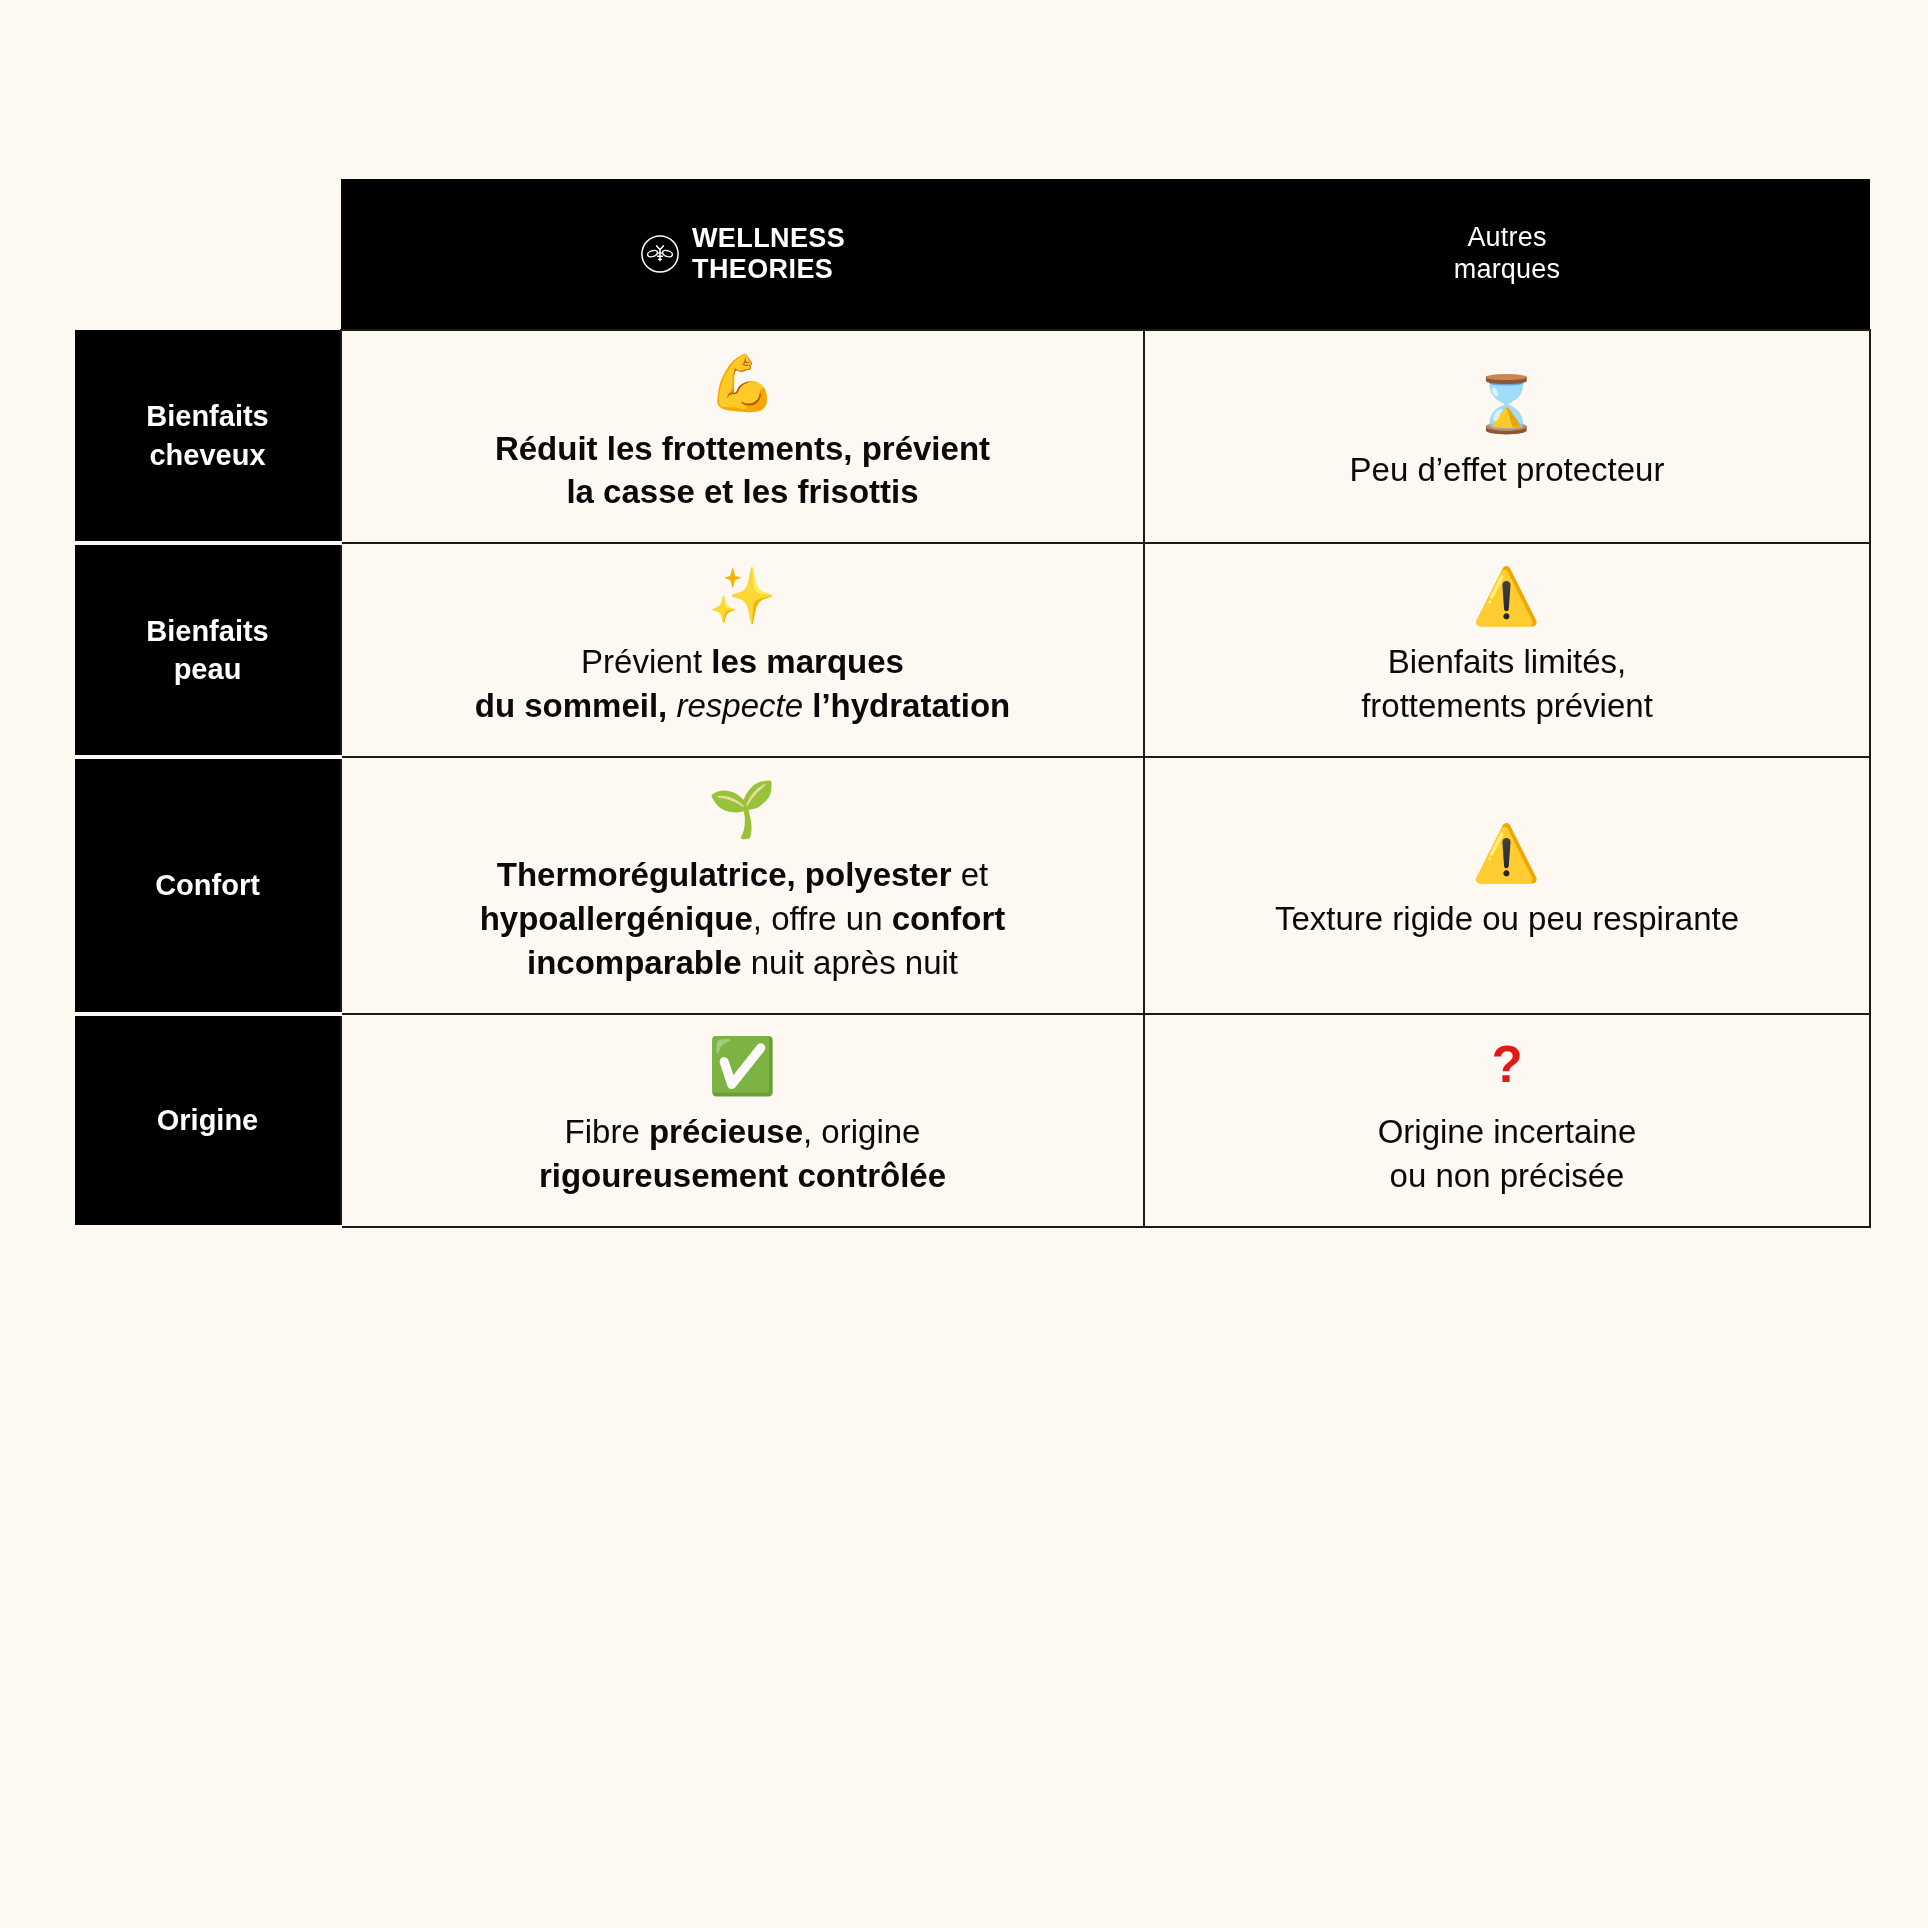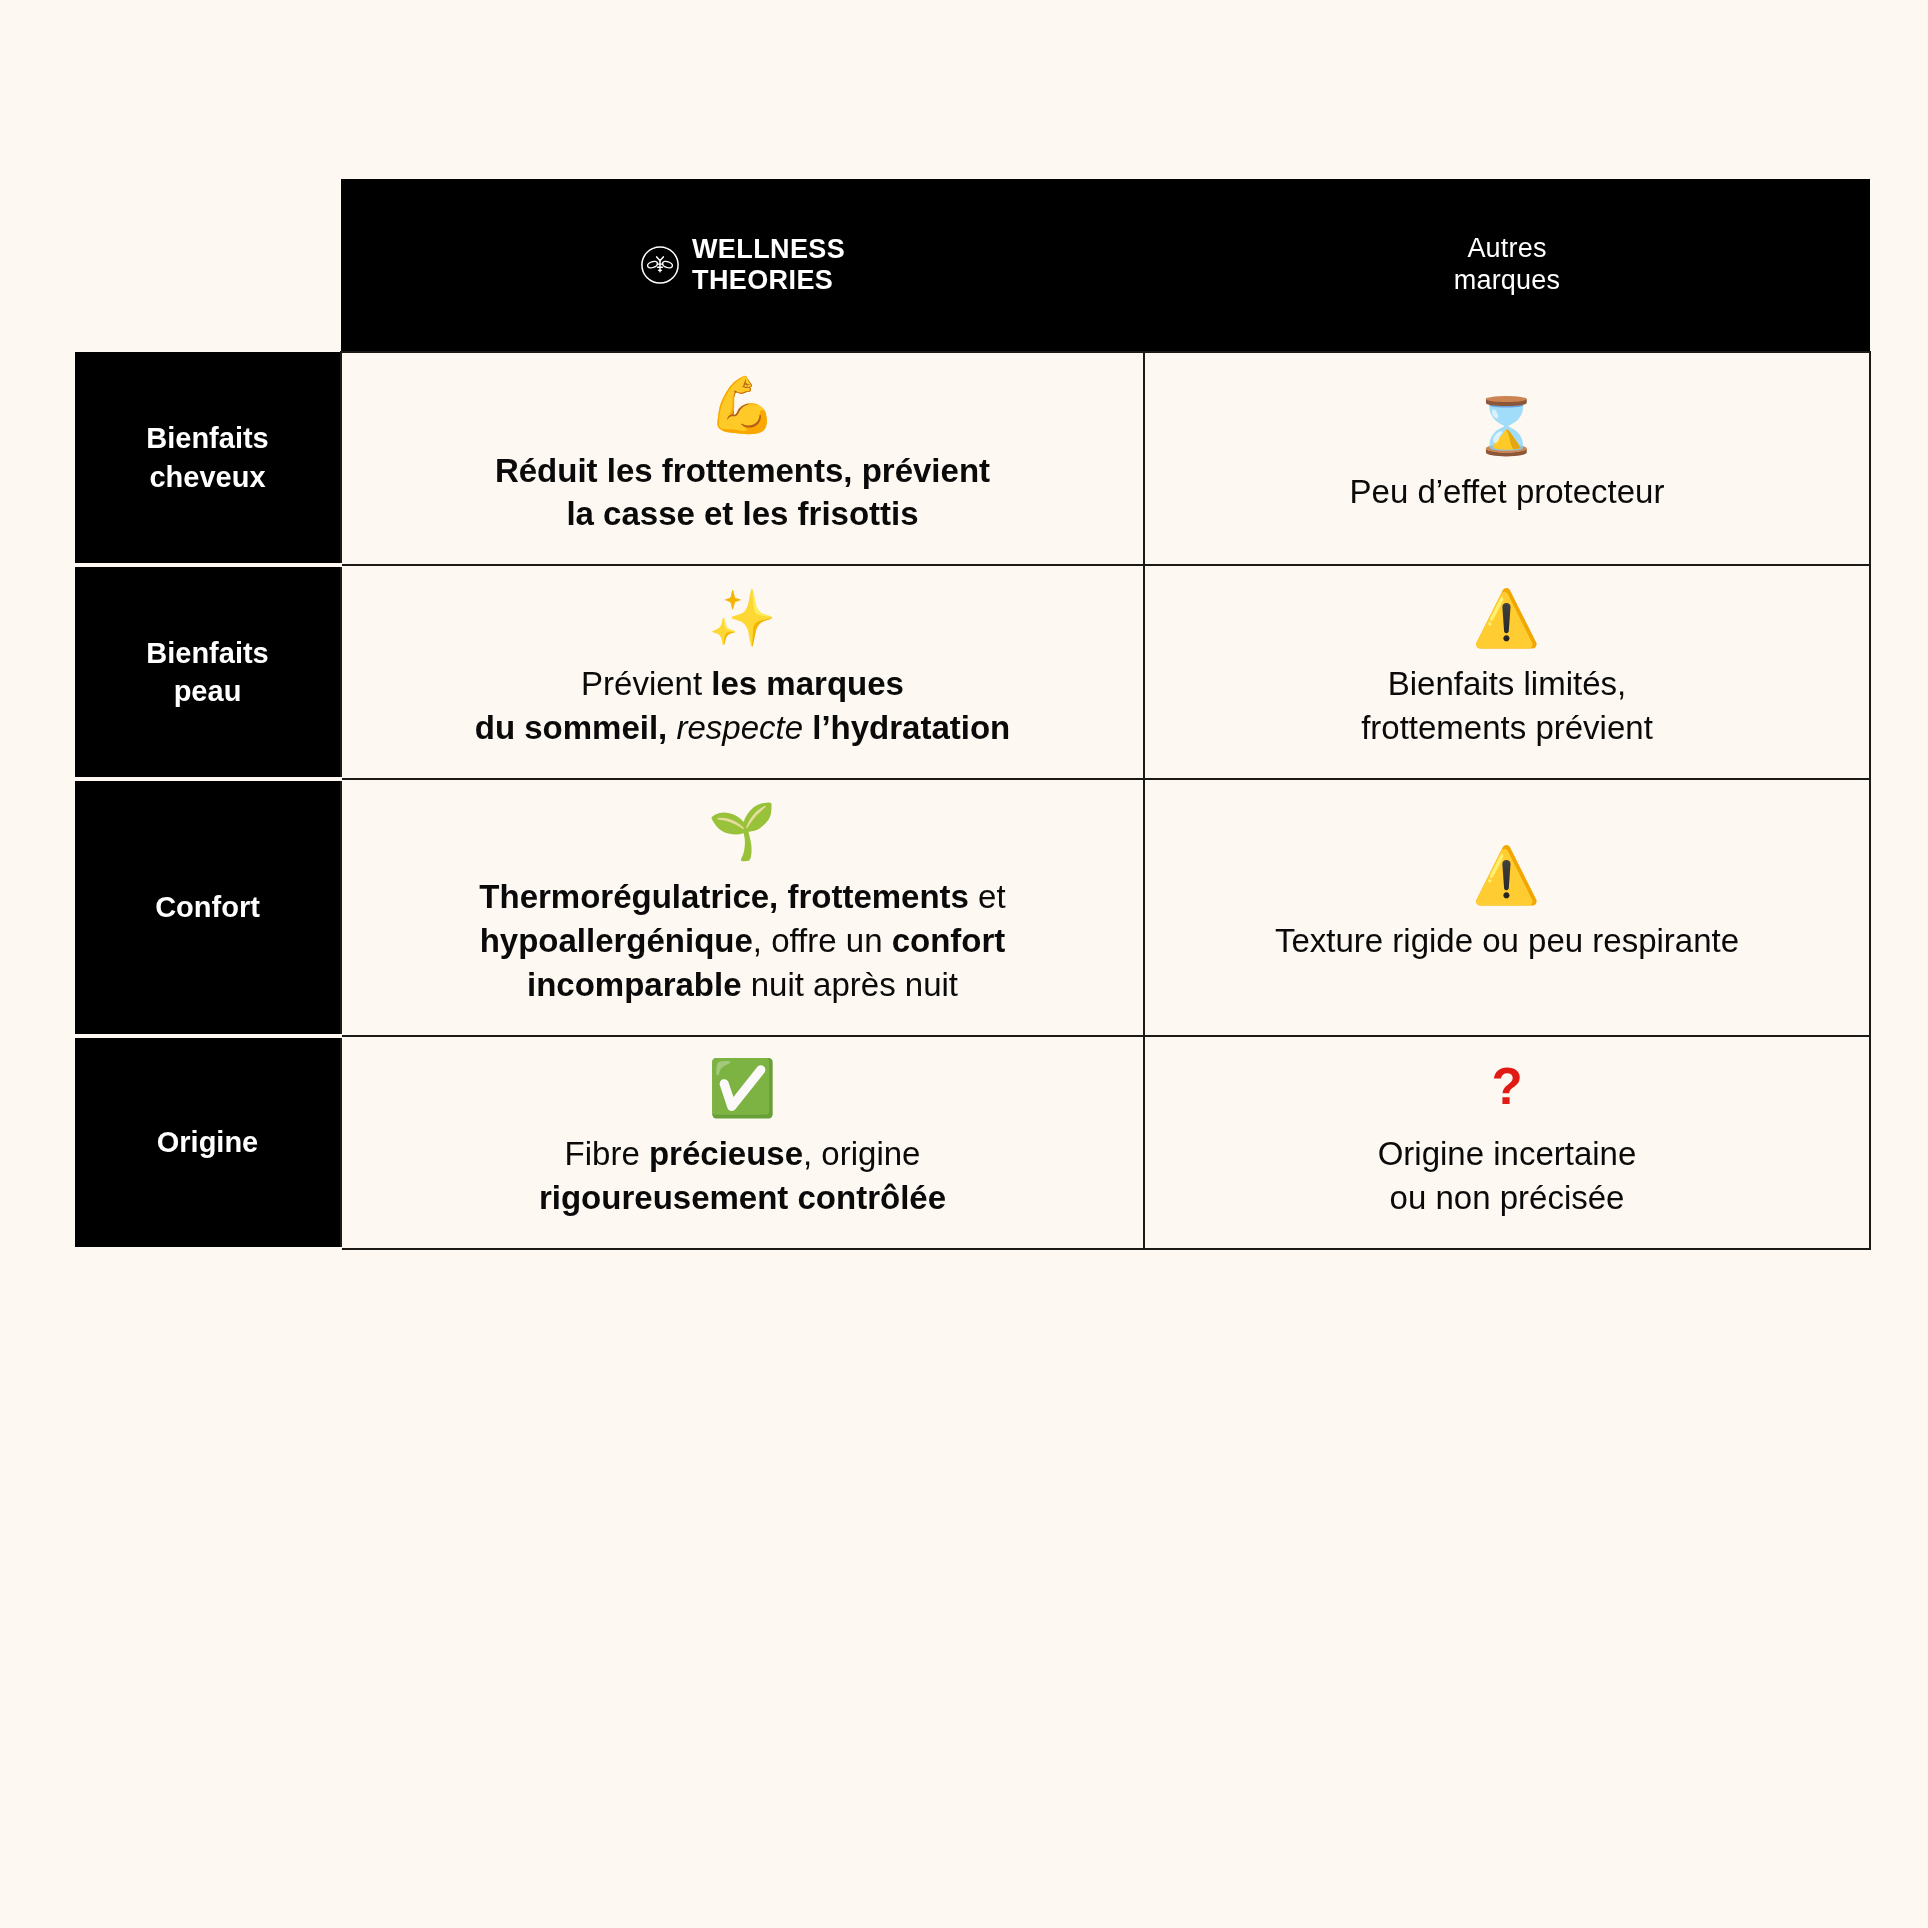--- a/index.html
+++ b/index.html
@@ -37,21 +37,21 @@
 
   
   .hdr-spacer {
     background: #fdf8f2;
     border: none;
     padding: 0;
   }
   .hdr-cell {
     background: #000000;
     color: #ffffff;
-    padding: 16px;
+    padding: 5px;
     height: 140px;
     vertical-align: middle;
     text-align: center;
     border: none;
   }
 
   .brand-lockup {
     display: flex;
     align-items: center;
     justify-content: center;
@@ -195,21 +195,21 @@
           <span class="emoji">⚠️</span>
           <p class="txt txt-other nowrapbreak">Bienfaits limités,
 frottements prévient</p>
         </td>
       </tr>
 
       <tr>
         <th class="row-label">Confort</th>
         <td class="cell cell-ours">
           <span class="emoji">🌱</span>
-          <p class="txt txt-ours"><b style="white-space: pre-line;">Thermorégulatrice, frottements</b><span style="white-space: pre-line;"> et
+          <p class="txt txt-ours"><b style="white-space: pre-line;">Thermorégulatrice, polyester</b><span style="white-space: pre-line;"> et
 </span><b style="white-space: pre-line;">hypoallergénique</b><span style="white-space: pre-line;">, offre un </span><b style="white-space: pre-line;">confort
 incomparable</b><span style="white-space: pre-line;"> nuit après nuit</span></p>
         </td>
         <td class="cell">
           <span class="emoji">⚠️</span>
           <p class="txt txt-other nowrapbreak">Texture rigide ou peu respirante</p>
         </td>
       </tr>
 
       <tr>

